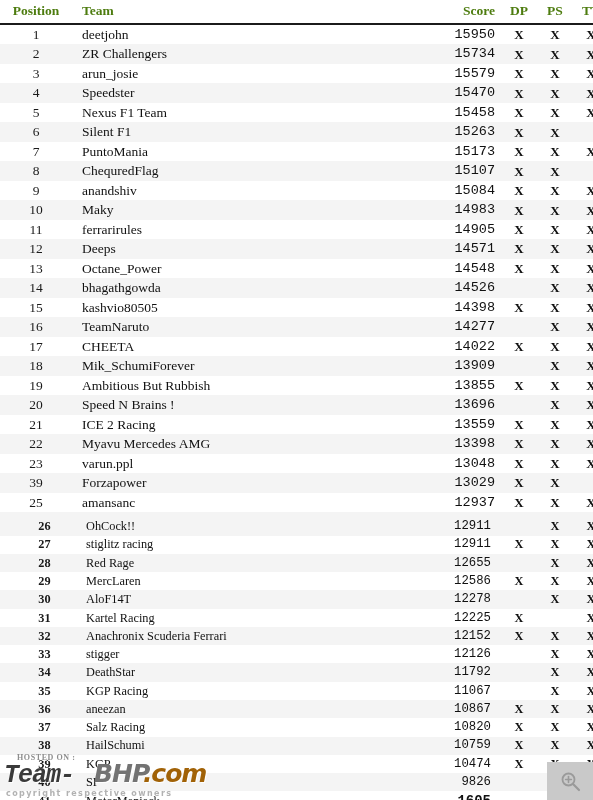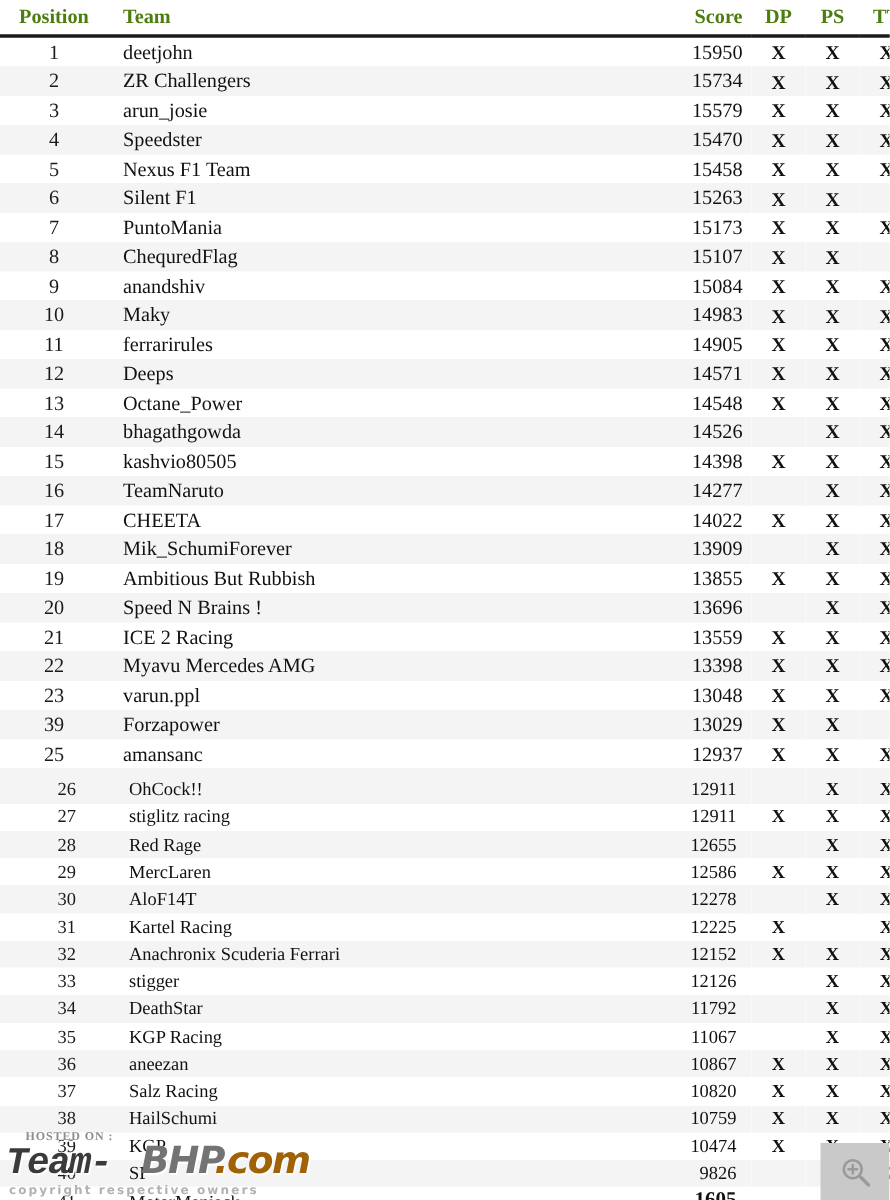--- a/index.html
+++ b/index.html
@@ -46,27 +46,27 @@
   tbody td {
     font-size: 13.5px;
     line-height: 1;
     padding: 2.9px 0 3.1px 0;
     vertical-align: middle;
     white-space: nowrap;
     overflow: hidden;
   }
   td.c-pos   { text-align: center; color: #1a1a1a; }
   td.c-team  { text-align: left; padding-left: 10px; color: #111111; }
-  td.c-score { text-align: right; padding-right: 6px; color: #111111; }
+  td.c-score { text-align: right; padding-right: 6px; color: #111111; font-family: Liberation Mono, monospace; }
   td.c-mark  { text-align: center; font-weight: bold; color: #111111; font-size: 13px; }
 
   
   tbody tr.small td { font-size: 12.3px; }
   tbody tr.small td.c-team { padding-left: 14px; }
-  tbody tr.small td.c-pos { padding-left: 17px; }
+  tbody tr.small td.c-pos { padding-left: 17px; font-weight: bold; }
   tbody tr.small td.c-score { padding-right: 10px; }
 
   tbody tr.gap td { padding-top: 8px; }
 
   tbody tr.total td.c-score { font-weight: bold; font-size: 14px; }
 
   
   .watermark {
     position: absolute;
     left: 4px;

